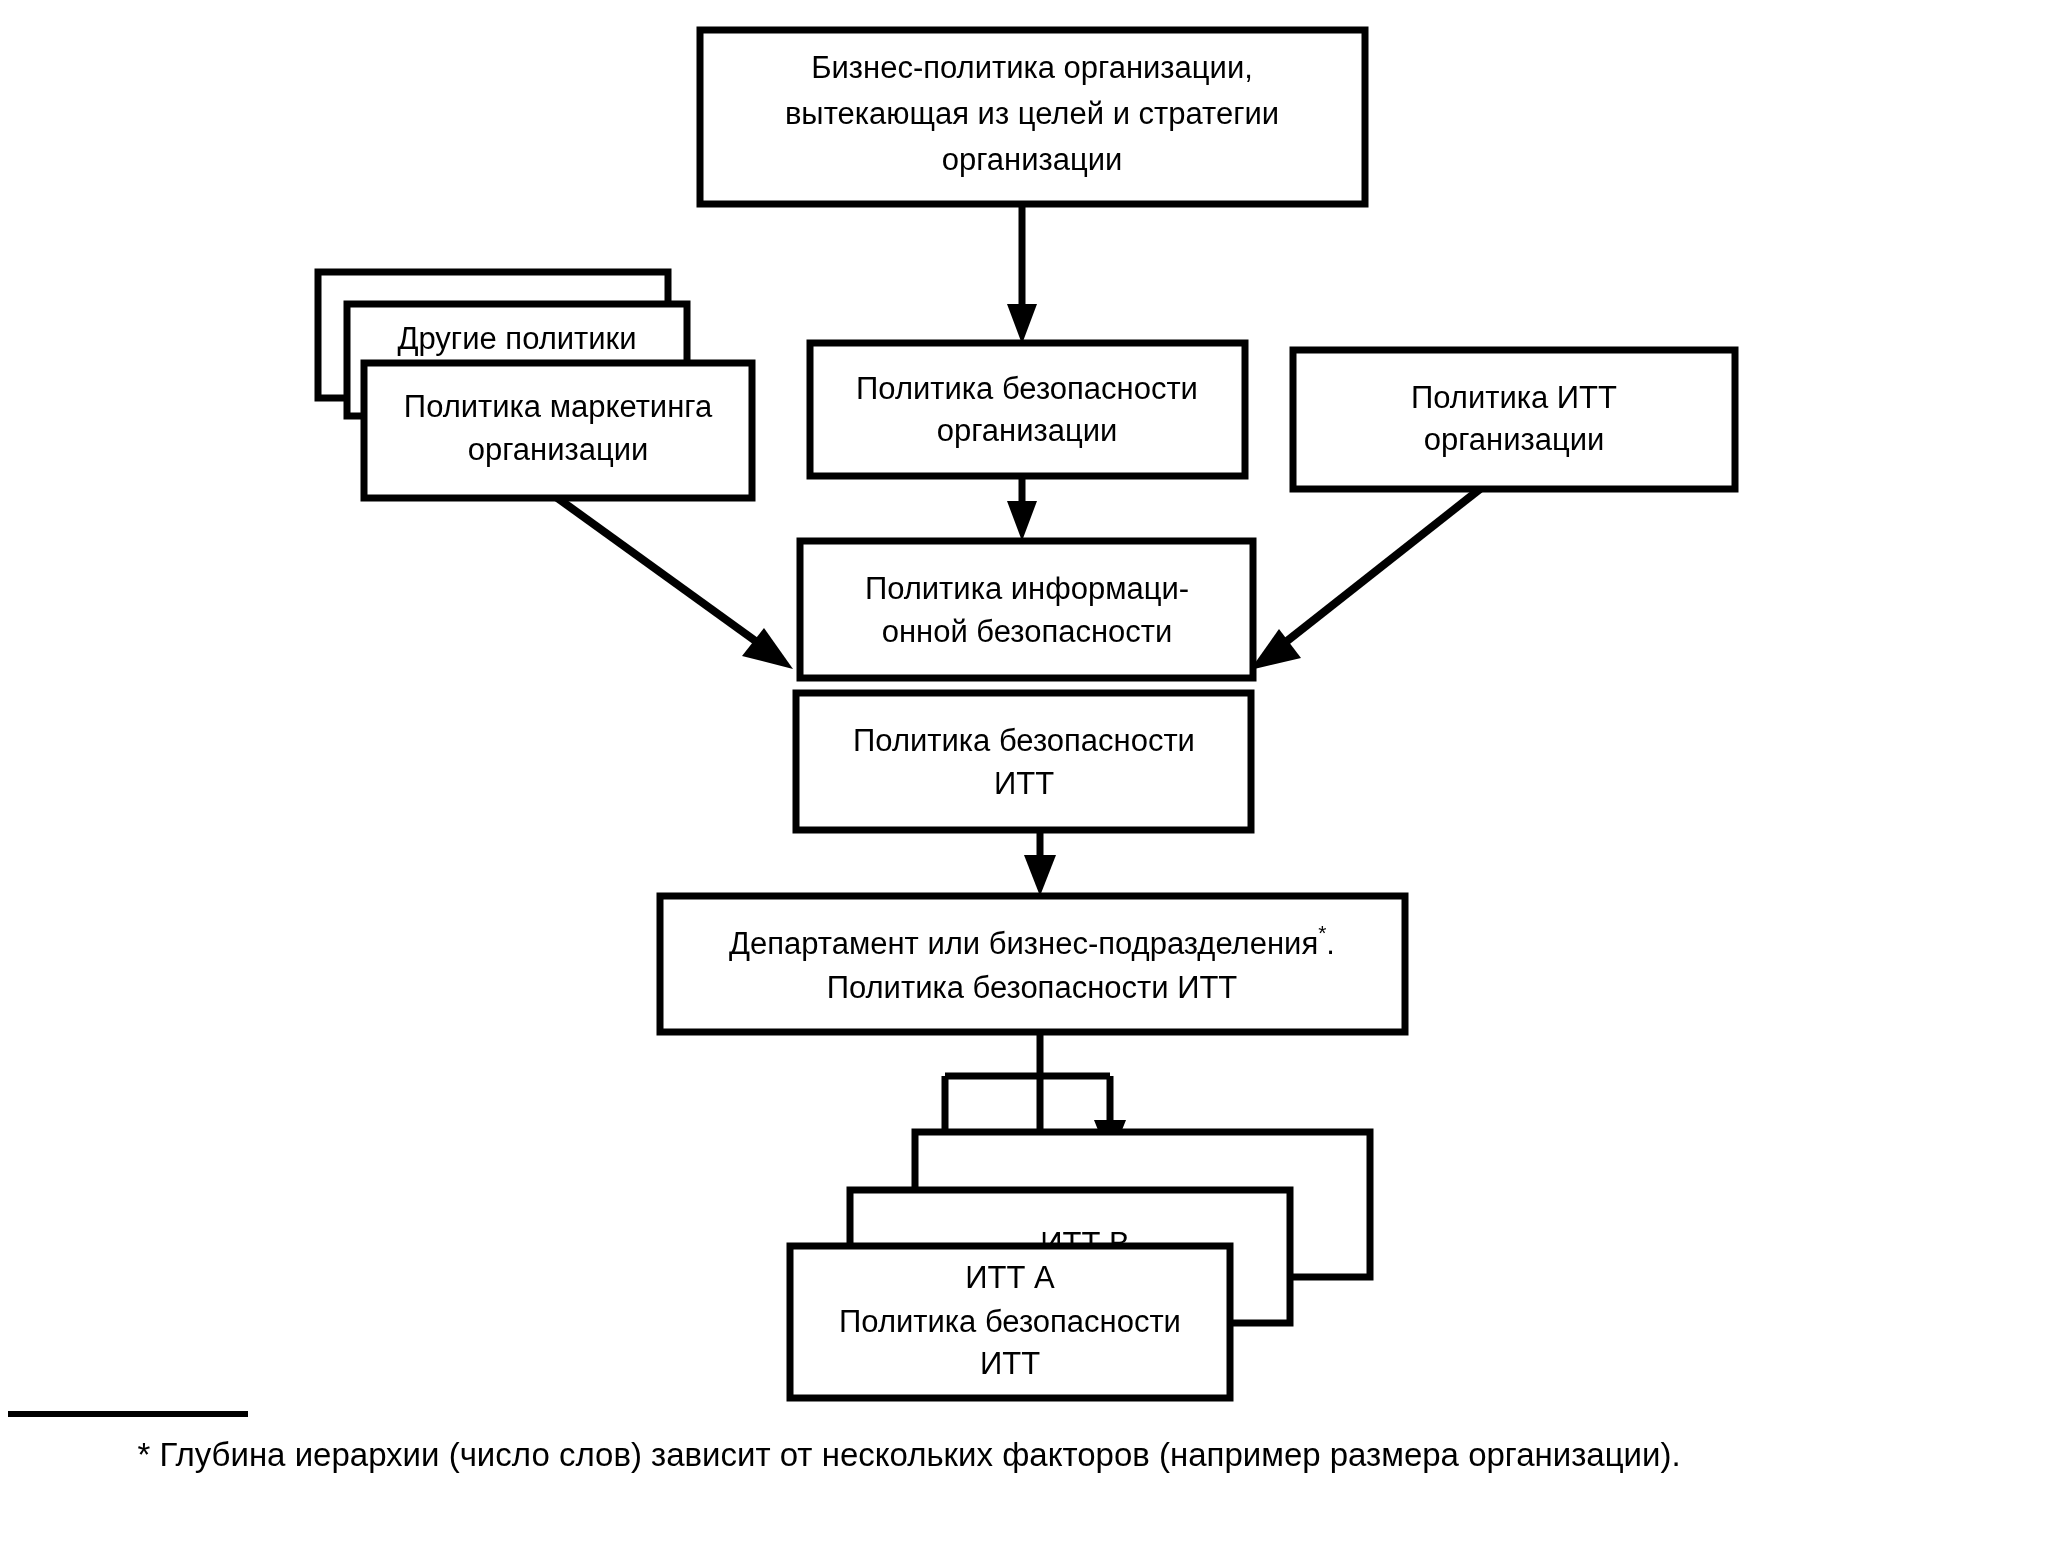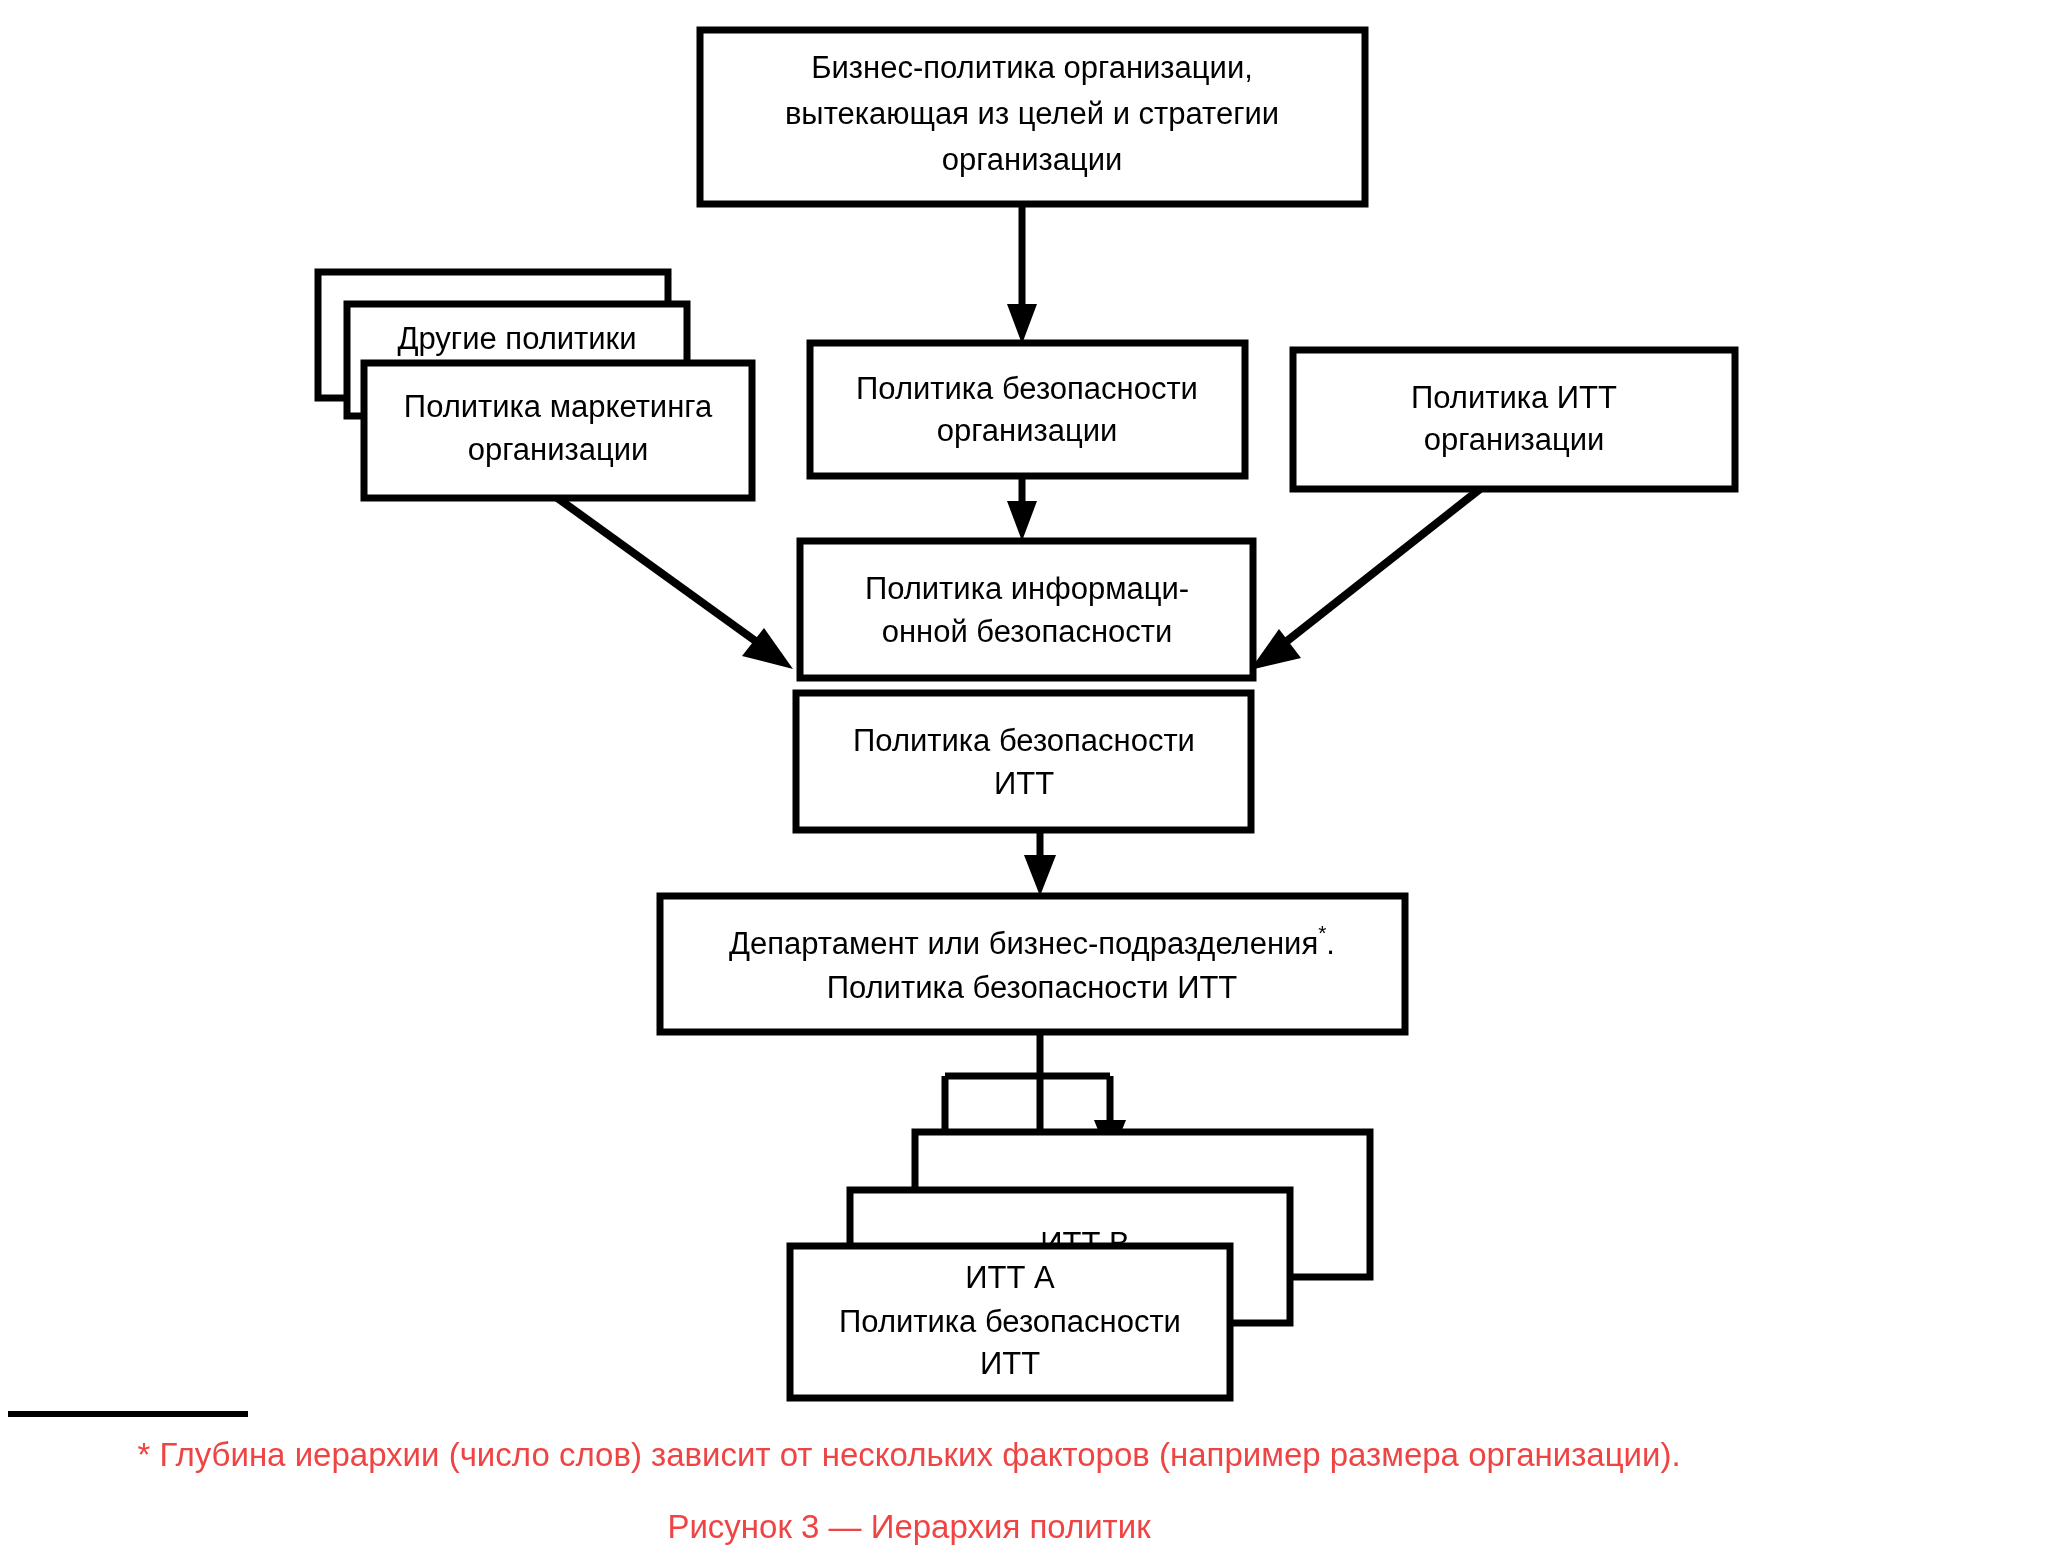--- a/index.html
+++ b/index.html
@@ -61,21 +61,21 @@
   svg.diagram .rule {
     stroke: #000000;
     stroke-width: 6;
   }
   .footnote-text, .caption-text {
     position: absolute;
     left: 0;
     width: 1818px;
     text-align: center;
     font-family: "Liberation Sans", "DejaVu Sans", sans-serif;
-    color: #ef4444;
+    color: #000000;
     white-space: pre;
   }
   .footnote-text {
     top: 1428px;
     font-size: 33px;
   }
   .caption-text {
     top: 1500px;
     font-size: 33px;
   }
@@ -196,15 +196,14 @@
       <text x="1010" y="1272">ИТТ А</text>
       <text x="1010" y="1316">Политика безопасности</text>
       <text x="1010" y="1358">ИТТ</text>
     </g>
 
     <line class="rule" x1="8" y1="1406" x2="248" y2="1406"></line>
   </svg>
 
   <div class="footnote-text">* Глубина иерархии (число слов) зависит от нескольких факторов (например размера организации).</div>
 
-  <div class="caption-text">Рисунок 3 — Иерархия политик</div>
 
 </div>
 
 </body></html>

